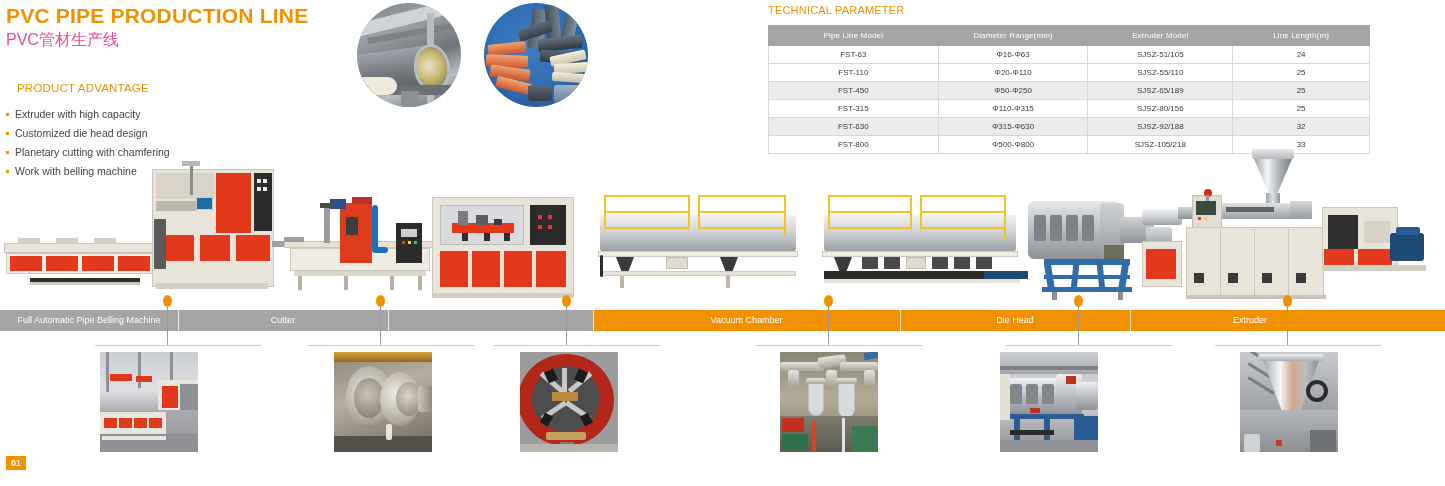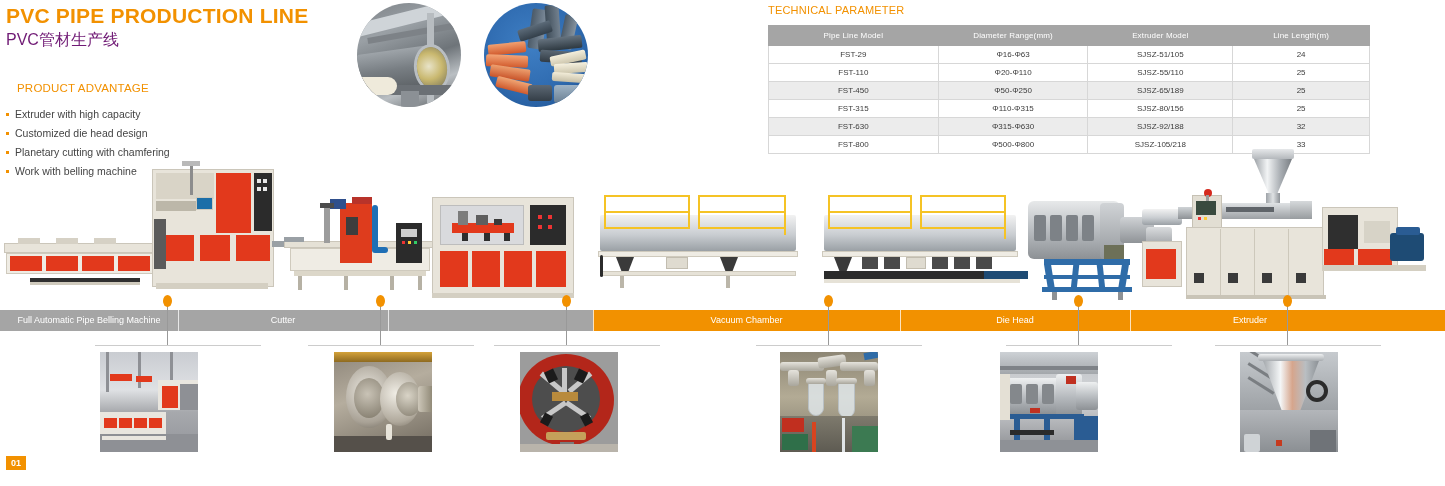--- a/index.html
+++ b/index.html
@@ -11,21 +11,21 @@
     overflow: hidden;
   }
 
   
   #title-block { position: absolute; left: 6px; top: 4px; }
   #main-title {
     font-size: 21px; font-weight: bold; color: #F29100;
     letter-spacing: 0.2px; line-height: 24px;
   }
   #sub-title {
-    font-size: 16px; color: #701a75; line-height: 22px; margin-top: 1px;
+    font-size: 16px; color: #ec4899; line-height: 22px; margin-top: 1px;
   }
 
   
   #advantage-block { position: absolute; left: 6px; top: 82px; width: 330px; }
   #advantage-heading {
     font-size: 11.5px; color: #F29100; letter-spacing: 0.2px; margin-bottom: 11px; padding-left: 11px;
   }
   .adv-item {
     font-size: 10.5px; color: #444444; line-height: 19px;
     display: flex; align-items: center;
@@ -216,21 +216,21 @@
     <thead>
       <tr>
         <th class="col-w1">Pipe Line Model</th>
         <th class="col-w2">Diameter Range(mm)</th>
         <th class="col-w3">Extruder Model</th>
         <th class="col-w4">Line Length(m)</th>
       </tr>
     </thead>
     <tbody>
       <tr>
-        <td>FST-29</td>
+        <td>FST-63</td>
         <td>Φ16-Φ63</td>
         <td>SJSZ-51/105</td>
         <td>24</td>
       </tr>
       <tr>
         <td>FST-110</td>
         <td>Φ20-Φ110</td>
         <td>SJSZ-55/110</td>
         <td>25</td>
       </tr>

